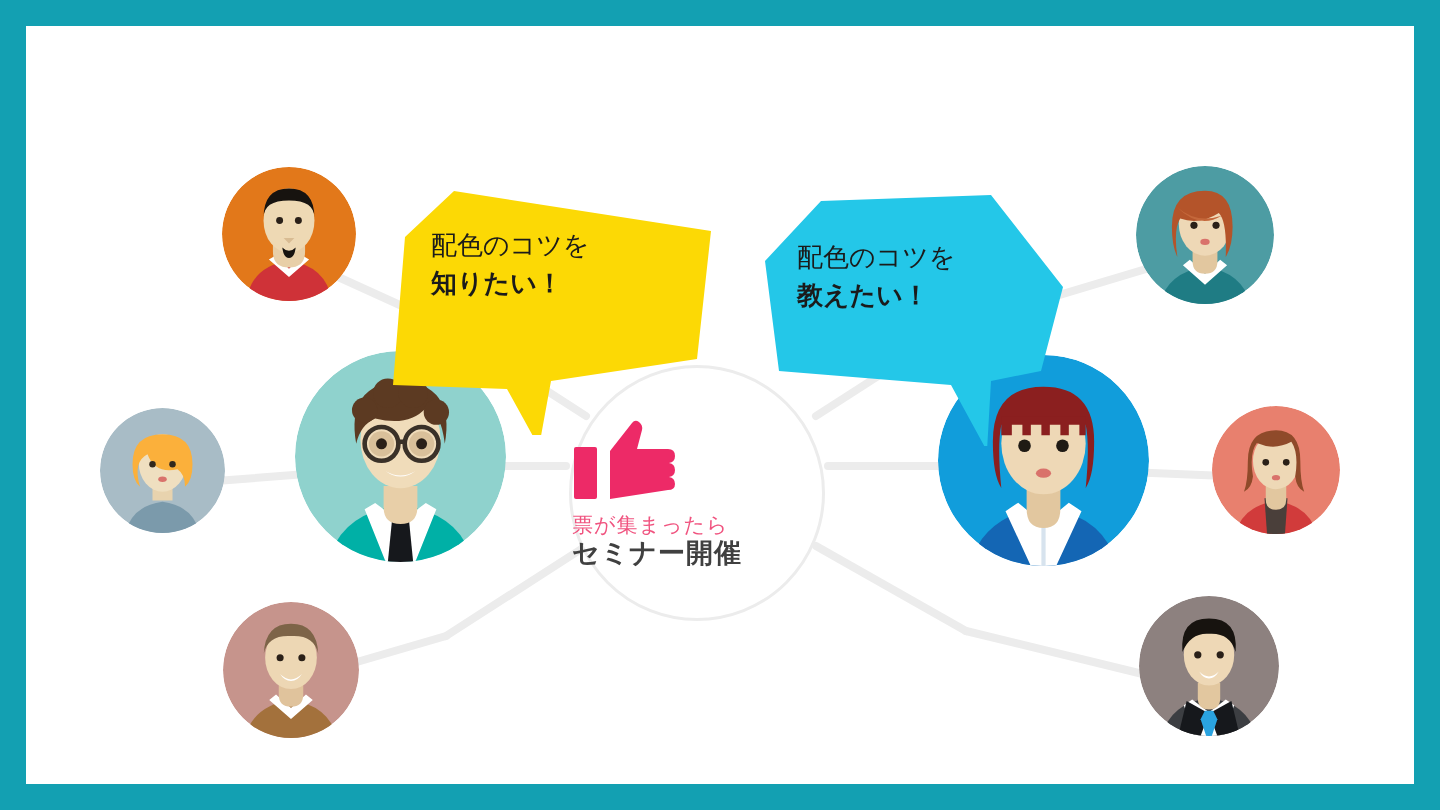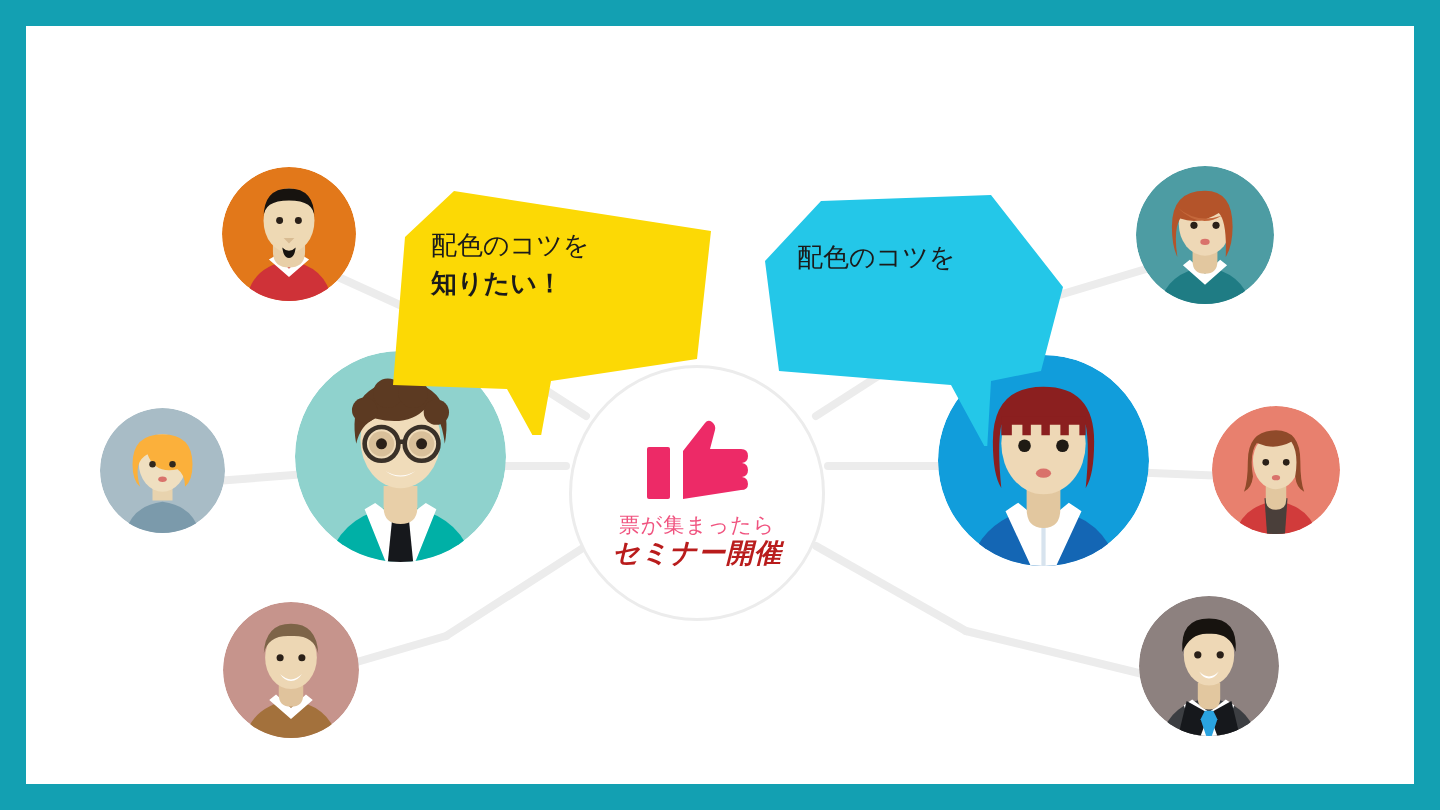--- a/index.html
+++ b/index.html
@@ -69,39 +69,38 @@
     left: 543px;
     top: 339px;
     width: 256px;
     height: 256px;
     border-radius: 50%;
     background: #ffffff;
     border: 3px solid #ececec;
     box-sizing: border-box;
     display: flex;
     flex-direction: column;
-    align-items: center;
+    align-items: flex-start;
     justify-content: center;
   }
   #hub-thumb { margin-bottom: 6px; }
   #hub-line1 {
     font-size: 21px;
     color: #f0537f;
     letter-spacing: 1px;
     line-height: 1.15;
     white-space: nowrap;
   }
   #hub-line2 {
     font-size: 27px;
     font-weight: bold;
-    color: #b91c1c;
+    color: #404040;
     letter-spacing: 1px;
     line-height: 1.2;
     white-space: nowrap;
-    font-style: italic;
   }
 
   
   .bubble {
     position: absolute;
   }
   .bubble svg { position: absolute; left: 0; top: 0; }
   .bubble .btext {
     position: relative;
     color: #1b1b1b;
@@ -281,20 +280,21 @@
         <div class="bline2">知りたい！</div>
       </div>
     </div>
 
     <div class="bubble" id="bubble-right">
       <svg width="320" height="255" viewBox="0 0 320 255" xmlns="http://www.w3.org/2000/svg">
         <path d="M66 10 L236 4 L308 96 L286 180 L236 190 L232 260 L196 194 L24 180 L10 70 Z" fill="#24c7e8"></path>
       </svg>
       <div class="btext">
         <div class="bline1">配色のコツを</div>
+        <div class="bline2">教えたい！</div>
       </div>
     </div>
 
     <div id="hub">
       <div id="hub-thumb">
         <svg width="104" height="86" viewBox="0 0 104 86" xmlns="http://www.w3.org/2000/svg">
           <rect x="2" y="30" width="23" height="52" rx="2" fill="#ed2a67"></rect>
           <path d="M38 82 V34 L60 6 q3-4 7-1 q4 3 3 8 l-5 19 h31 q7 0 7 7 q0 6-6 7 q6 1 6 7 q0 6-6 7 q6 1 6 7 q0 6-7 6 z" fill="#ed2a67"></path>
         </svg>
       </div>

